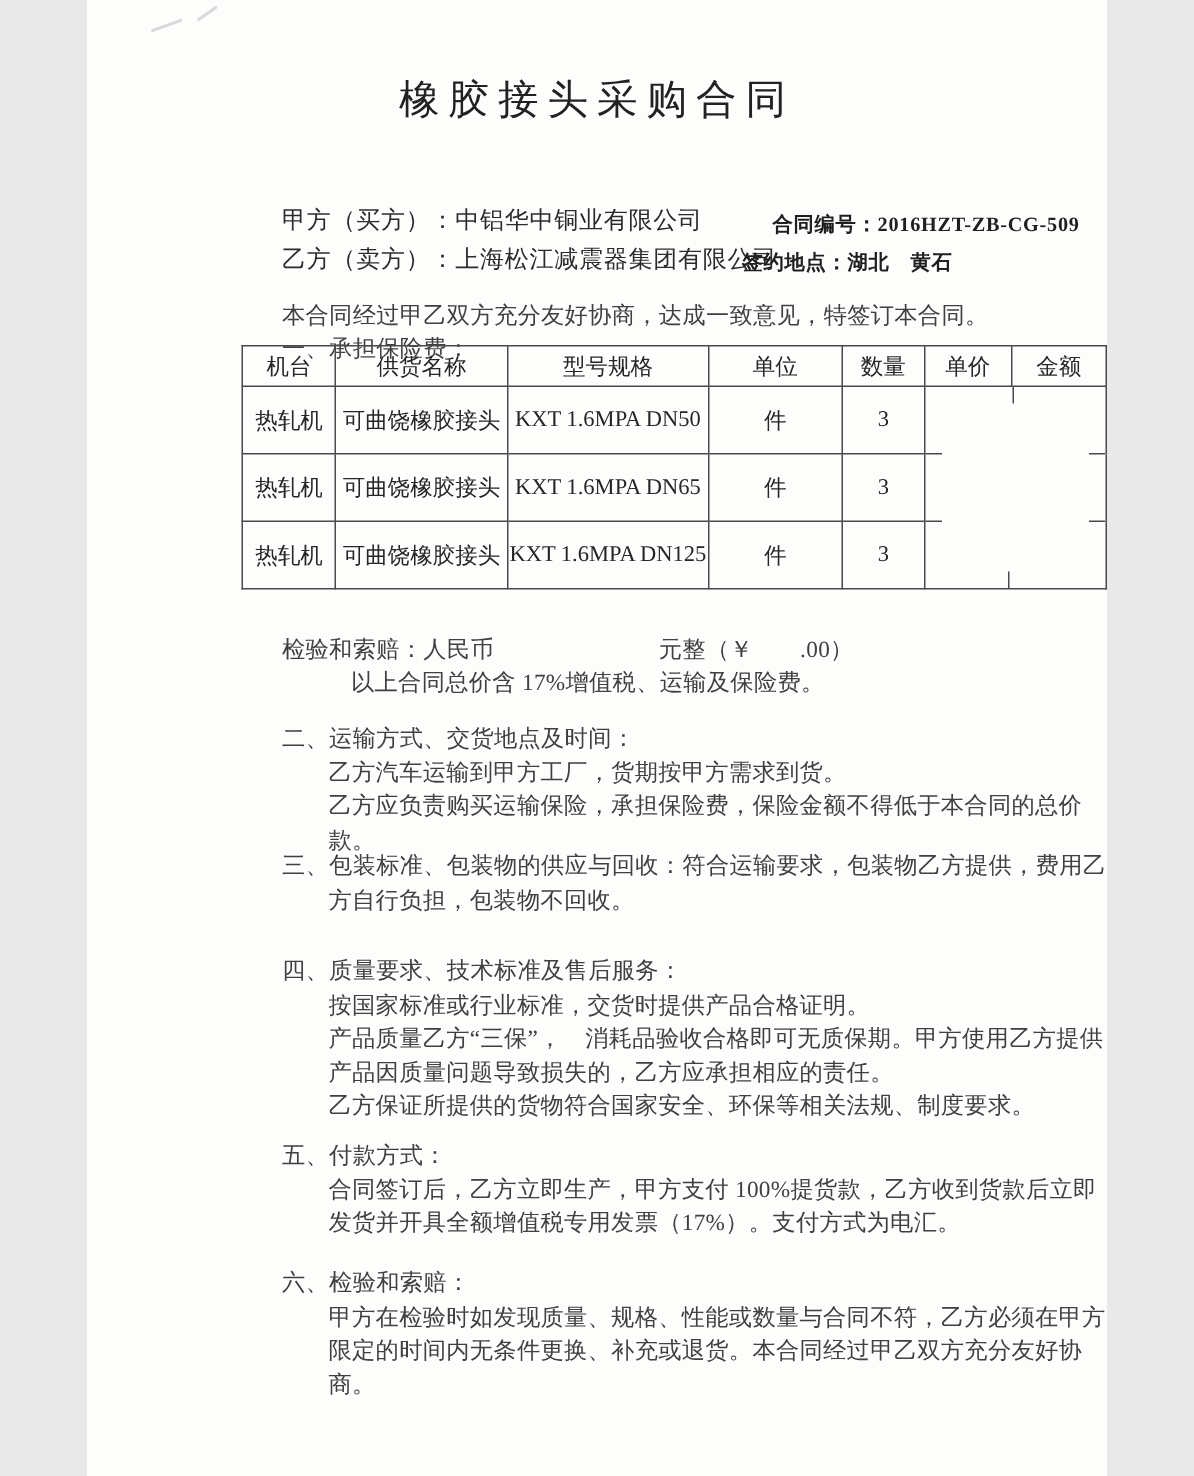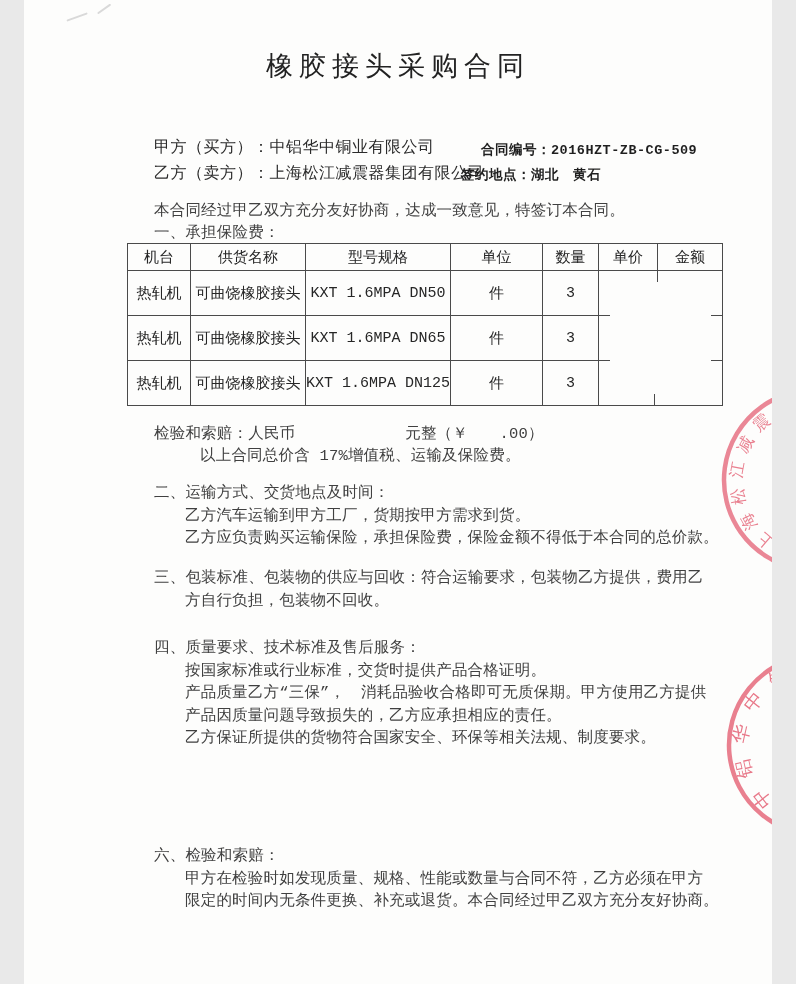--- a/index.html
+++ b/index.html
@@ -1,22 +1,22 @@
 <!DOCTYPE html>
 <html><head>
 <meta charset="utf-8">
 <style>
   html,body{margin:0;padding:0;background:#e9e9e9;}
   .page{
     position:relative;
-    width:748px;height:984px;
+    width:680px;height:984px;
     margin:0 auto;
     background:#fdfdfc;
     overflow:hidden;
-    font-family:Liberation Mono, monospace;
+    font-family:Liberation Serif, serif;
     color:#2d2d2d;
   }
   .abs{position:absolute;}
   .doc-title{
     top:48px;left:0;width:100%;
     text-align:center;
     font-size:27px;letter-spacing:6px;
     color:#222;font-weight:500;
   }
   .party-line{font-size:16px;color:#2b2b2b;letter-spacing:0.5px;}
@@ -56,21 +56,21 @@
   <div class="abs doc-title">橡胶接头采购合同</div>
 
   <div class="abs party-line" style="left:130px;top:137px;">甲方（买方）：中铝华中铜业有限公司</div>
   <div class="abs party-line" style="left:130px;top:163px;">乙方（卖方）：上海松江减震器集团有限公司</div>
   <div class="abs meta-line" style="left:457px;top:141px;">合同编号：2016HZT-ZB-CG-509</div>
   <div class="abs meta-line" style="left:437px;top:166px;">签约地点：湖北　黄石</div>
 
   <div class="abs body-line" style="left:130px;top:200px;">本合同经过甲乙双方充分友好协商，达成一致意见，特签订本合同。</div>
   <div class="abs body-line" style="left:130px;top:222px;">一、承担保险费：</div>
 
-  <table class="order abs" style="left:103px;top:243px;">
+  <table class="order abs" style="left:103px;top:230px;">
     <colgroup>
       <col style="width:63px">
         <col style="width:115px">
         <col style="width:134px">
       <col style="width:92px">
         <col style="width:56px">
         <col style="width:59px">
         <col style="width:65px">
     </colgroup>
     <thead>
@@ -132,20 +132,25 @@
   </div>
 
   <div class="abs body-line sec" style="left:130px;top:637px;">
     <span class="line">四、质量要求、技术标准及售后服务：</span>
     <span class="line ind">按国家标准或行业标准，交货时提供产品合格证明。</span>
     <span class="line ind">产品质量乙方“三保”，　消耗品验收合格即可无质保期。甲方使用乙方提供</span>
     <span class="line ind">产品因质量问题导致损失的，乙方应承担相应的责任。</span>
     <span class="line ind">乙方保证所提供的货物符合国家安全、环保等相关法规、制度要求。</span>
   </div>
 
+  <div class="abs body-line sec" style="left:130px;top:760px;">
+    <span class="line">五、付款方式：</span>
+    <span class="line ind">合同签订后，乙方立即生产，甲方支付 100%提货款，乙方收到货款后立即</span>
+    <span class="line ind">发货并开具全额增值税专用发票（17%）。支付方式为电汇。</span>
+  </div>
 
   <div class="abs body-line sec" style="left:130px;top:845px;">
     <span class="line">六、检验和索赔：</span>
     <span class="line ind">甲方在检验时如发现质量、规格、性能或数量与合同不符，乙方必须在甲方</span>
     <span class="line ind">限定的时间内无条件更换、补充或退货。本合同经过甲乙双方充分友好协商。</span>
   </div>
 
   <div class="seal" style="left:690px;top:380px;transform:rotate(-14deg);opacity:0.8;">
     <svg viewBox="0 0 200 200">
       <defs>

